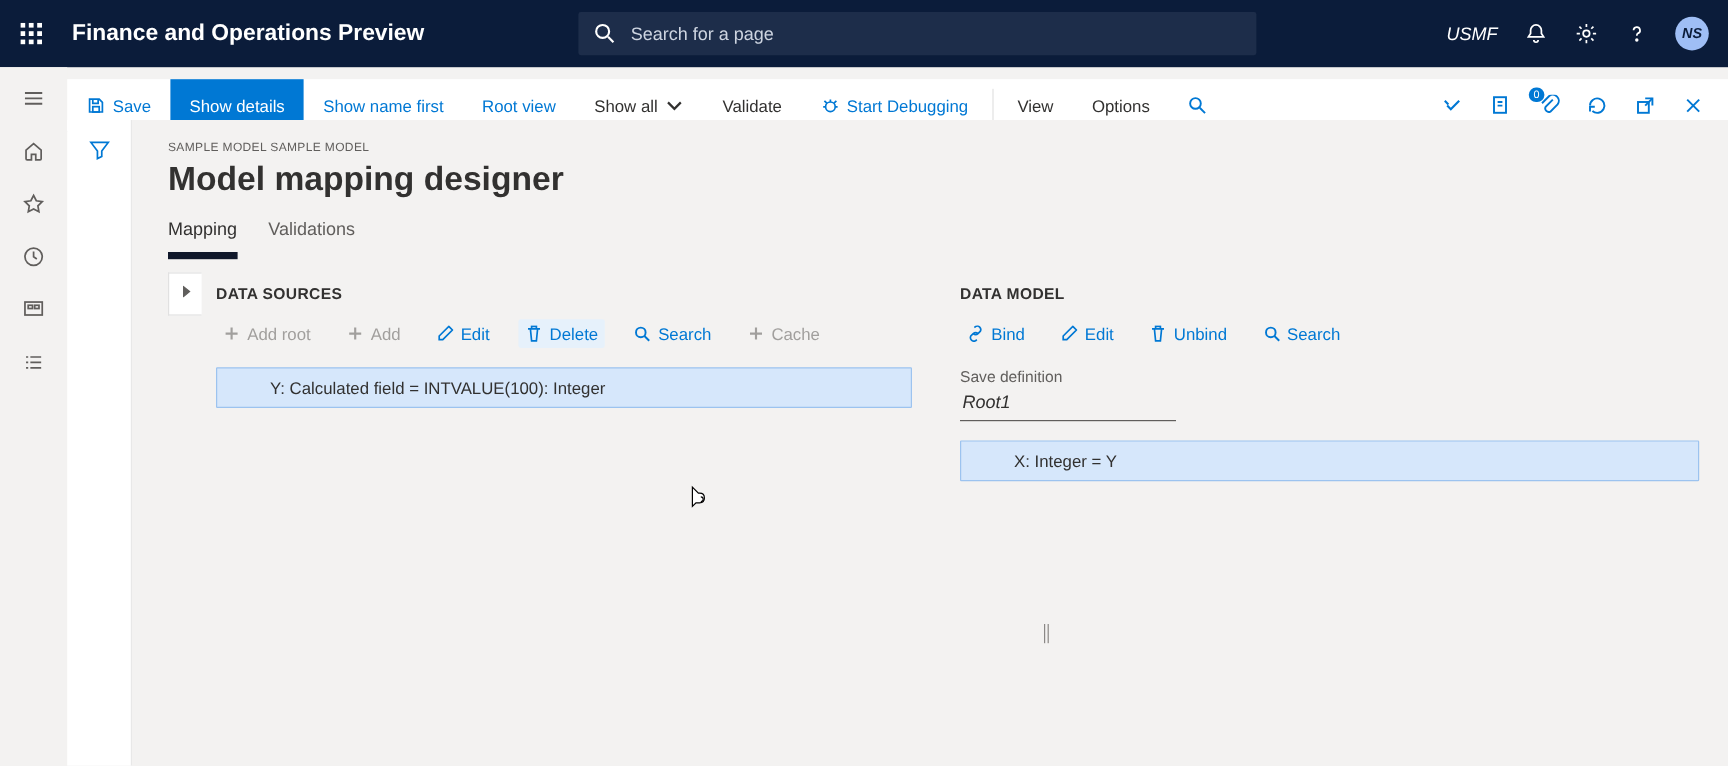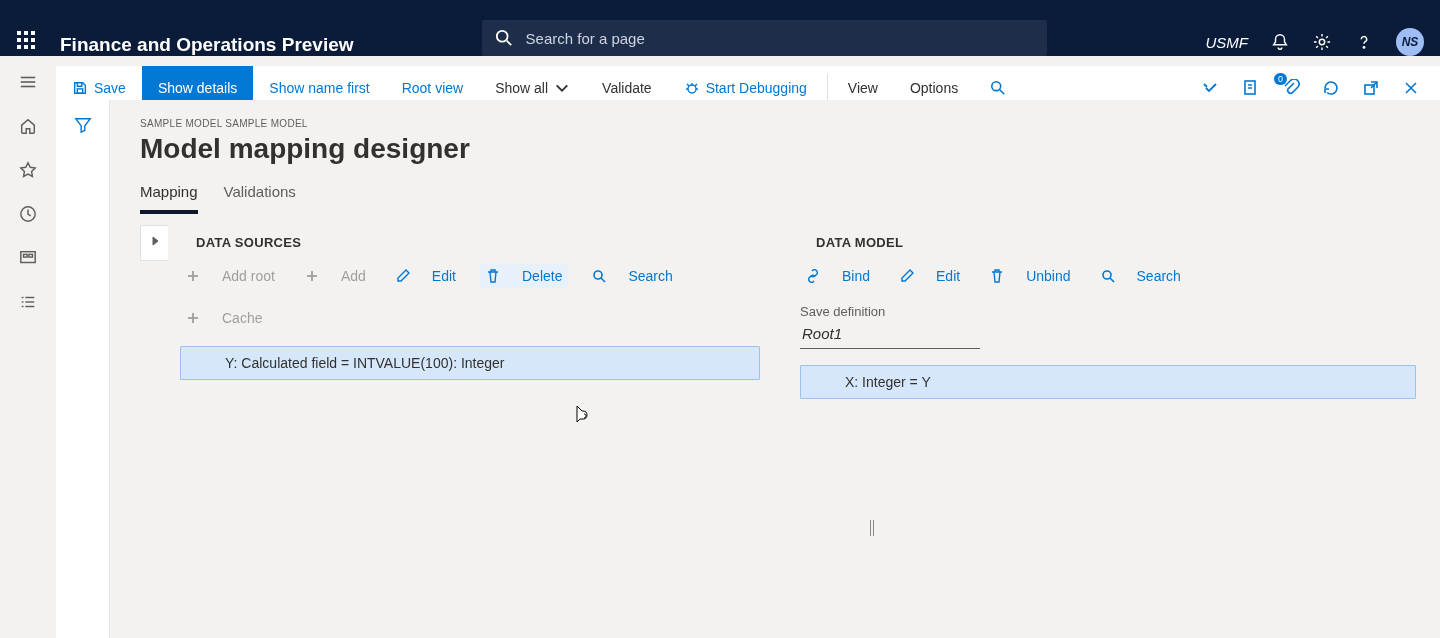--- a/index.html
+++ b/index.html
@@ -12,21 +12,21 @@
     background: #f3f2f1;
     overflow: hidden;
   }
 
   
   .headerbar {
     height: 56px;
     background: #0b1c3a;
     color: #fff;
     display: flex;
-    align-items: flex-end;
+    align-items: center;
     gap: 8px;
     padding: 0 10px;
   }
   .waffle {
     width: 32px; height: 32px;
     display: flex; align-items: center; justify-content: center;
   }
   .waffle svg { width: 18px; height: 18px; }
   .app-title { font-size: 19px; font-weight: 600; margin-left: 10px; white-space: nowrap; }
   .header-search {
@@ -128,50 +128,50 @@
     position: absolute;
     left: 110px; top: 100px; right: 0; bottom: 0;
     background: #f3f2f1;
     padding: 18px 24px 0 30px;
   }
   .breadcrumb { font-size: 10px; color: #605e5c; letter-spacing: .3px; }
   .page-title { font-size: 28px; font-weight: 600; margin: 4px 0 12px 0; }
 
   .tabs { display: flex; gap: 26px; border-bottom: 1px solid transparent; margin-top: 6px; }
   .tab { padding: 6px 0 10px 0; font-size: 15px; color: #605e5c; cursor: pointer; }
-  .tab.active { color: #323130; border-bottom: 4px solid #0f172a; }
+  .tab.active { color: #323130; border-bottom: 6px solid #0f172a; }
 
   .panes {
     display: flex; gap: 40px; margin-top: 10px;
     height: calc(100% - 130px);
   }
   .pane-left { width: 620px; display: flex; }
   .pane-right { flex: 1; }
 
   .collapse-strip {
     width: 28px; background: #fff;
     border: 1px solid #e1e1e1; border-right: none;
     display: flex; justify-content: center;
     padding-top: 10px;
     height: 36px;
   }
   .collapse-strip svg { width: 10px; height: 10px; stroke: #605e5c; fill: #605e5c; }
 
   .section-title {
     font-size: 13px; font-weight: 700; letter-spacing: .3px;
-    color: #323130; margin: 10px 0 14px 16px;
+    color: #323130; margin: 10px 0 14px 0;
   }
 
   .ds-body { flex: 1; padding-left: 12px; }
   .ds-toolbar, .dm-toolbar {
     display: flex; gap: 18px; align-items: center; flex-wrap: wrap;
     margin-bottom: 16px;
   }
   .tbtn {
-    display: flex; align-items: center; gap: 22px;
+    display: flex; align-items: center; gap: 6px;
     color: #0078d4; font-size: 14px; cursor: pointer;
     padding: 4px 6px;
   }
   .tbtn.disabled { color: #a19f9d; }
   .tbtn.hover { background: #e6f1fb; border-radius: 2px; }
   .tbtn svg { width: 14px; height: 14px; }
 
   .tree-row {
     background: #d6e7fb;
     border: 1px solid #9cc3ef;

